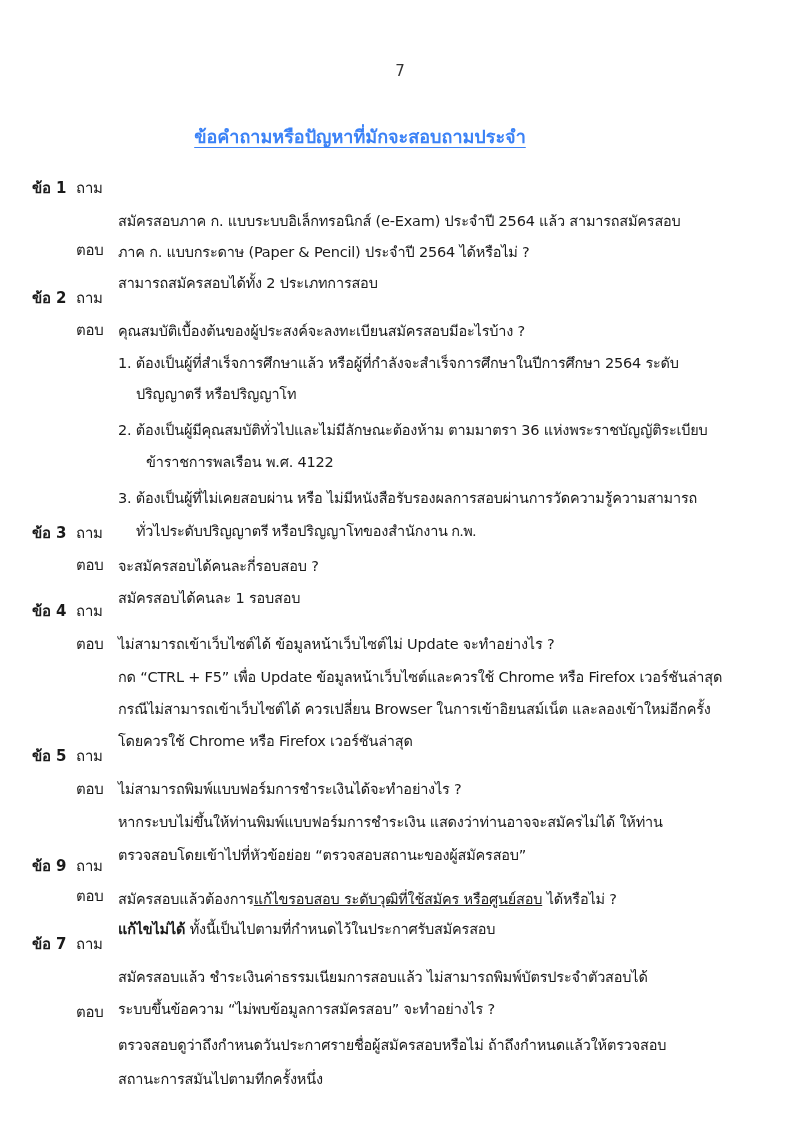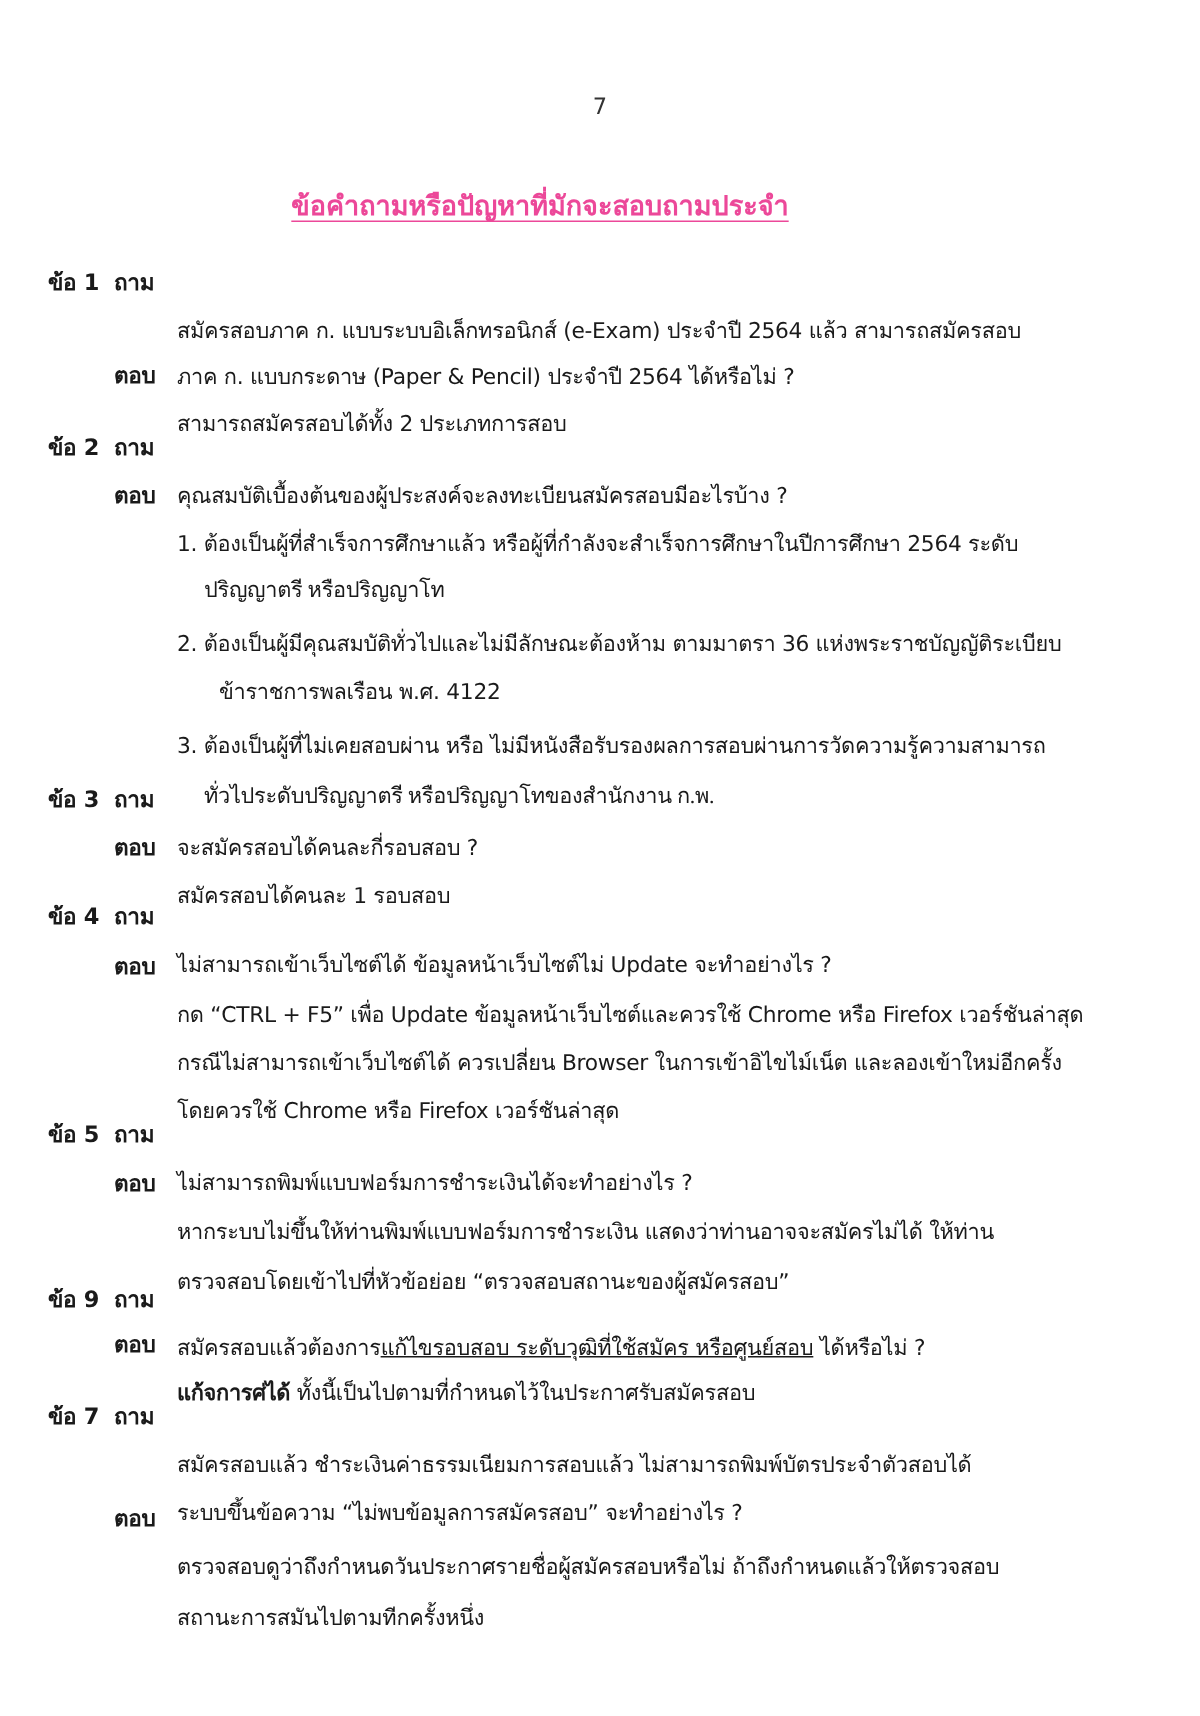--- a/index.html
+++ b/index.html
@@ -25,39 +25,39 @@
     color: #333;
   }
   .page-title {
     position: absolute;
     top: 122px;
     left: 0;
     width: 720px;
     text-align: center;
     font-size: 18px;
     font-weight: bold;
-    color: #ec4899;
+    color: #3b82f6;
     text-decoration: underline;
     text-underline-offset: 4px;
   }
   .line {
     position: absolute;
     font-size: 14.5px;
     line-height: 20px;
     white-space: nowrap;
     letter-spacing: -0.2px;
   }
   .num-label {
     left: 32px;
     font-weight: bold;
     font-size: 15px;
   }
   .q-label, .a-label {
     left: 76px;
-    font-weight: bold;
+    font-weight: normal;
     font-size: 15px;
   }
   .text {
     left: 118px;
     margin-top: 33px;
   }
   .text.indent2 {
     left: 146px;
   }
   .text.indent3 {
@@ -106,39 +106,39 @@
   <div class="line a-label" style="top:555px">ตอบ</div>
   <div class="line text" style="top:555px">สมัครสอบได้คนละ 1 รอบสอบ</div>
 </div>
 
 <div>
   <div class="line num-label" style="top:601px">ข้อ 4</div>
   <div class="line q-label" style="top:601px">ถาม</div>
   <div class="line text" style="top:601px">ไม่สามารถเข้าเว็บไซต์ได้ ข้อมูลหน้าเว็บไซต์ไม่ Update จะทำอย่างไร ?</div>
   <div class="line a-label" style="top:634px">ตอบ</div>
   <div class="line text" style="top:634px">กด “CTRL + F5” เพื่อ Update ข้อมูลหน้าเว็บไซต์และควรใช้ Chrome หรือ Firefox เวอร์ชันล่าสุด</div>
-  <div class="line text" style="top:666px">กรณีไม่สามารถเข้าเว็บไซต์ได้ ควรเปลี่ยน Browser ในการเข้าอิไขไม์เน็ต  และลองเข้าใหม่อีกครั้ง</div>
+  <div class="line text" style="top:666px">กรณีไม่สามารถเข้าเว็บไซต์ได้ ควรเปลี่ยน Browser ในการเข้าอิยนสม์เน็ต  และลองเข้าใหม่อีกครั้ง</div>
   <div class="line text" style="top:698px">โดยควรใช้ Chrome หรือ Firefox เวอร์ชันล่าสุด</div>
 </div>
 
 <div>
   <div class="line num-label" style="top:746px">ข้อ 5</div>
   <div class="line q-label" style="top:746px">ถาม</div>
   <div class="line text" style="top:746px">ไม่สามารถพิมพ์แบบฟอร์มการชำระเงินได้จะทำอย่างไร ?</div>
   <div class="line a-label" style="top:779px">ตอบ</div>
   <div class="line text" style="top:779px">หากระบบไม่ขึ้นให้ท่านพิมพ์แบบฟอร์มการชำระเงิน แสดงว่าท่านอาจจะสมัครไม่ได้ ให้ท่าน</div>
   <div class="line text" style="top:812px">ตรวจสอบโดยเข้าไปที่หัวข้อย่อย “ตรวจสอบสถานะของผู้สมัครสอบ”</div>
 </div>
 
 <div>
   <div class="line num-label" style="top:856px">ข้อ 9</div>
   <div class="line q-label" style="top:856px">ถาม</div>
   <div class="line text" style="top:856px"><span>สมัครสอบแล้วต้องการ</span><span class="u">แก้ไขรอบสอบ ระดับวุฒิที่ใช้สมัคร หรือศูนย์สอบ</span><span> ได้หรือไม่ ?</span></div>
   <div class="line a-label" style="top:886px">ตอบ</div>
-  <div class="line text" style="top:886px"><span class="b">แก้จการศ่ได้</span><span>  ทั้งนี้เป็นไปตามที่กำหนดไว้ในประกาศรับสมัครสอบ</span></div>
+  <div class="line text" style="top:886px"><span class="b">แก้ไขไม่ได้</span><span>  ทั้งนี้เป็นไปตามที่กำหนดไว้ในประกาศรับสมัครสอบ</span></div>
 </div>
 
 <div>
   <div class="line num-label" style="top:934px">ข้อ 7</div>
   <div class="line q-label" style="top:934px">ถาม</div>
   <div class="line text" style="top:934px">สมัครสอบแล้ว ชำระเงินค่าธรรมเนียมการสอบแล้ว ไม่สามารถพิมพ์บัตรประจำตัวสอบได้</div>
   <div class="line text" style="top:966px">ระบบขึ้นข้อความ  “ไม่พบข้อมูลการสมัครสอบ” จะทำอย่างไร ?</div>
   <div class="line a-label" style="top:1002px">ตอบ</div>
   <div class="line text" style="top:1002px">ตรวจสอบดูว่าถึงกำหนดวันประกาศรายชื่อผู้สมัครสอบหรือไม่ ถ้าถึงกำหนดแล้วให้ตรวจสอบ</div>
   <div class="line text" style="top:1036px">สถานะการสมันไปตามทีกครั้งหนึ่ง</div>

